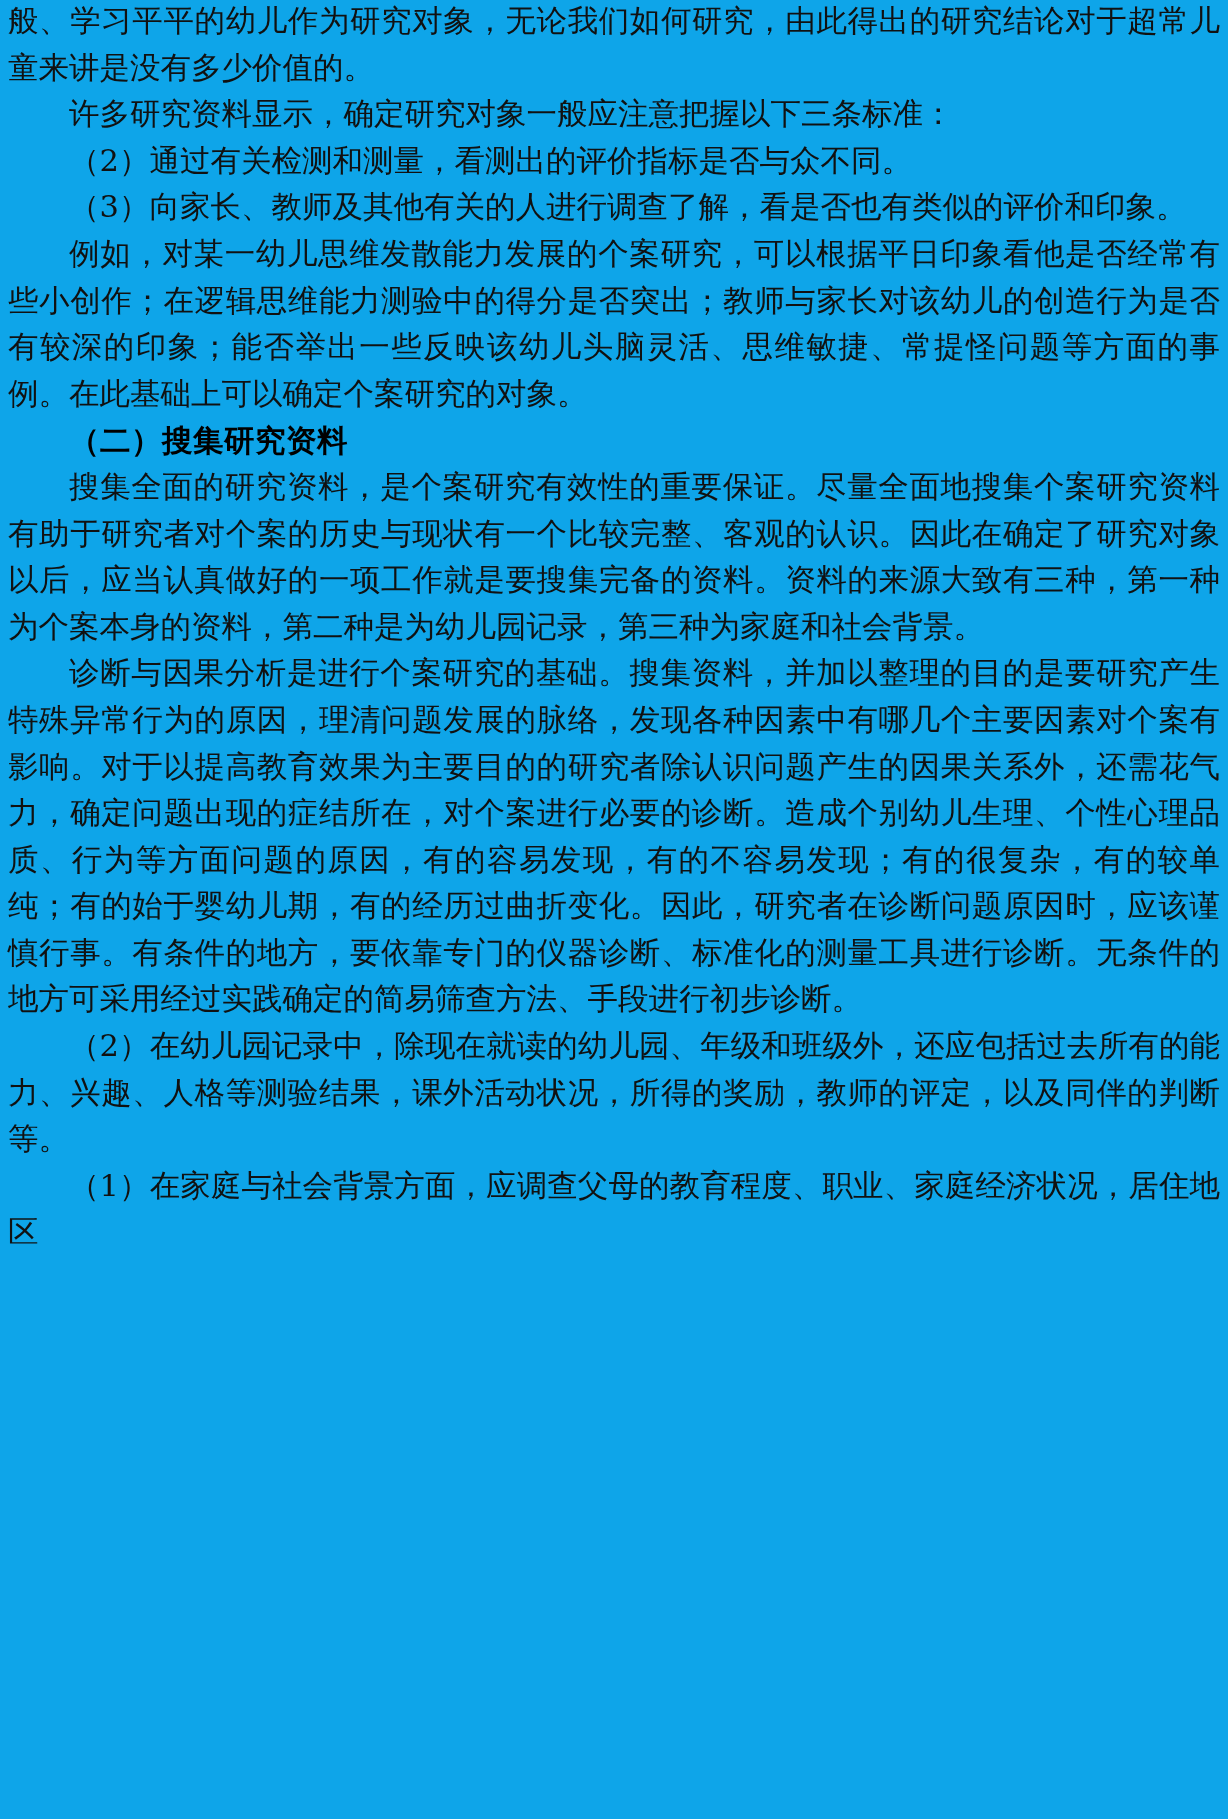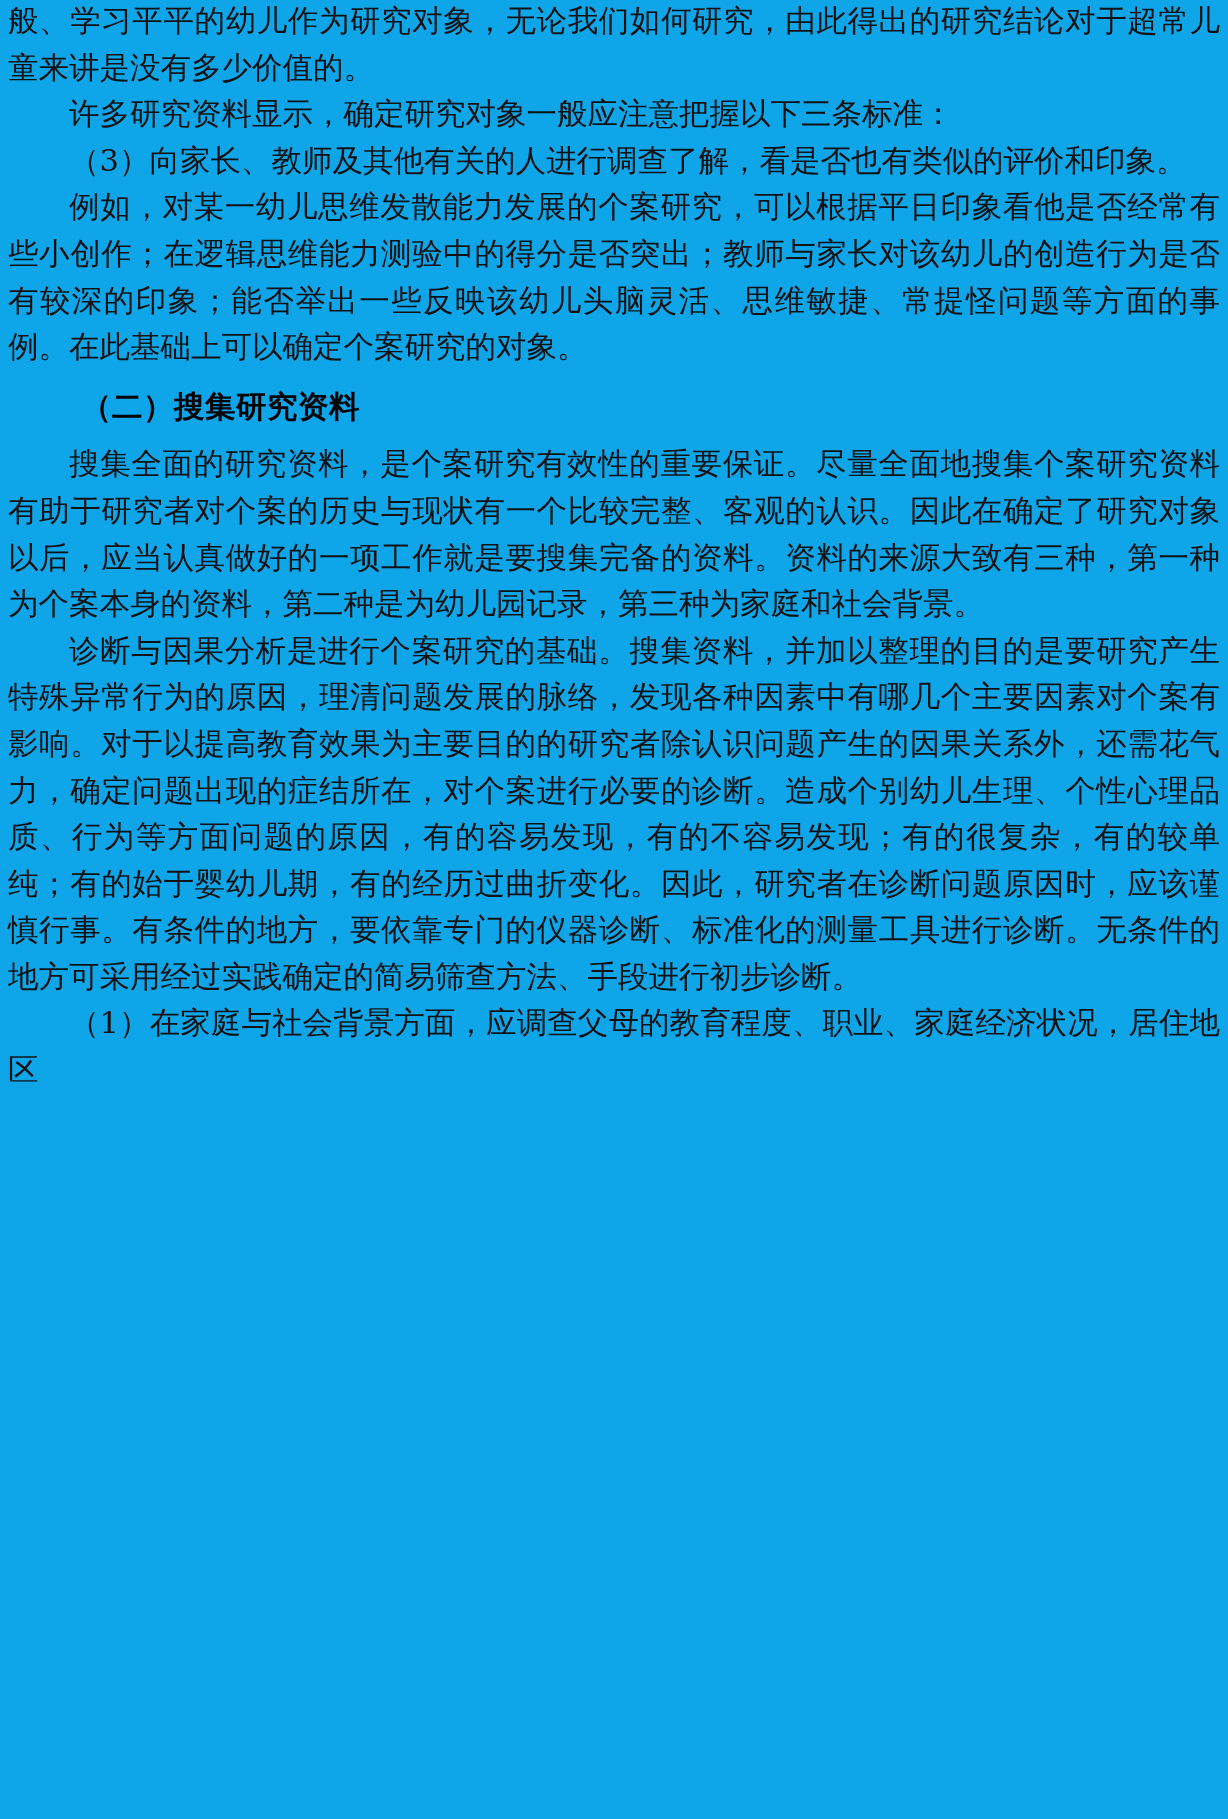--- a/index.html
+++ b/index.html
@@ -57,47 +57,49 @@
   .para.listitem {
     text-indent: 61px;
   }
 
   
   .heading {
     font-size: 30.5px;
     line-height: 46.6px;
     text-indent: 61px;
     font-weight: 700;
-    margin: 12px;
+    margin: 0;
     text-align: left;
     color: #000000;
     letter-spacing: 0.5px;
   }
 </style>
 </head>
 <body>
 
 <div id="page">
   <div id="text-column">
 
     <p class="para cont">般、学习平平的幼儿作为研究对象，无论我们如何研究，由此得出的研究结论对于超常儿童来讲是没有多少价值的。</p>
 
     <p class="para indent">许多研究资料显示，确定研究对象一般应注意把握以下三条标准：</p>
 
 
+    <p class="para listitem">（2）通过有关检测和测量，看测出的评价指标是否与众不同。</p>
 
     <p class="para listitem">（3）向家长、教师及其他有关的人进行调查了解，看是否也有类似的评价和印象。</p>
 
     <p class="para indent">例如，对某一幼儿思维发散能力发展的个案研究，可以根据平日印象看他是否经常有些小创作；在逻辑思维能力测验中的得分是否突出；教师与家长对该幼儿的创造行为是否有较深的印象；能否举出一些反映该幼儿头脑灵活、思维敏捷、常提怪问题等方面的事例。在此基础上可以确定个案研究的对象。</p>
 
     <p class="heading">（二）搜集研究资料</p>
 
 
     <p class="para indent">搜集全面的研究资料，是个案研究有效性的重要保证。尽量全面地搜集个案研究资料有助于研究者对个案的历史与现状有一个比较完整、客观的认识。因此在确定了研究对象以后，应当认真做好的一项工作就是要搜集完备的资料。资料的来源大致有三种，第一种为个案本身的资料，第二种是为幼儿园记录，第三种为家庭和社会背景。</p>
 
     <p class="para indent">诊断与因果分析是进行个案研究的基础。搜集资料，并加以整理的目的是要研究产生特殊异常行为的原因，理清问题发展的脉络，发现各种因素中有哪几个主要因素对个案有影响。对于以提高教育效果为主要目的的研究者除认识问题产生的因果关系外，还需花气力，确定问题出现的症结所在，对个案进行必要的诊断。造成个别幼儿生理、个性心理品质、行为等方面问题的原因，有的容易发现，有的不容易发现；有的很复杂，有的较单纯；有的始于婴幼儿期，有的经历过曲折变化。因此，研究者在诊断问题原因时，应该谨慎行事。有条件的地方，要依靠专门的仪器诊断、标准化的测量工具进行诊断。无条件的地方可采用经过实践确定的简易筛查方法、手段进行初步诊断。</p>
 
 
+    <p class="para listitem">（2）在幼儿园记录中，除现在就读的幼儿园、年级和班级外，还应包括过去所有的能力、兴趣、人格等测验结果，课外活动状况，所得的奖励，教师的评定，以及同伴的判断等。</p>
 
     <p class="para listitem">（1）在家庭与社会背景方面，应调查父母的教育程度、职业、家庭经济状况，居住地区</p>
 
   </div>
 </div>
 
 </body></html>

